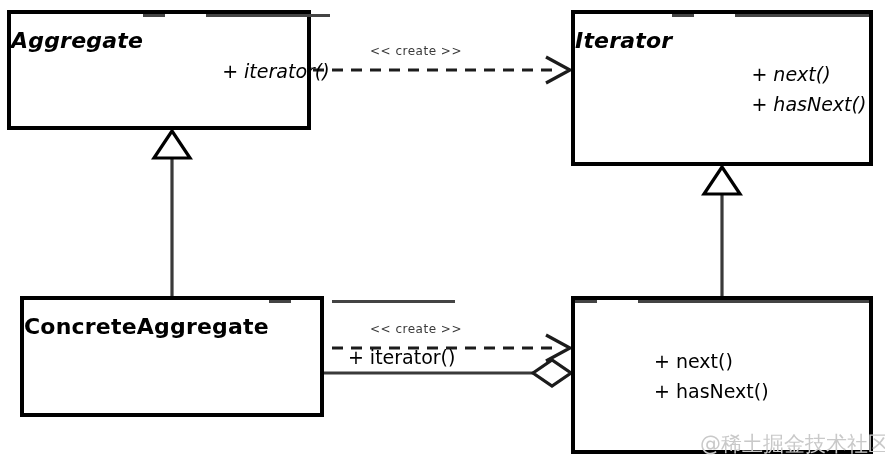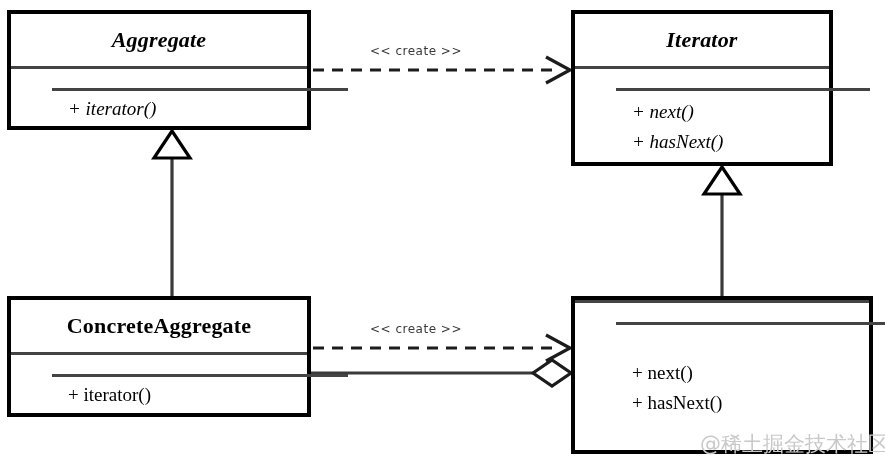--- a/index.html
+++ b/index.html
@@ -22,23 +22,22 @@
     height: 464px;
   }
 
   
   .uml-class {
     position: absolute;
     box-sizing: border-box;
     background: #ffffff;
     border: 4px solid #000000;
     display: flex;
-    flex-direction: column;
+    flex-direction: row;
     z-index: 3;
-    font-family: Liberation Serif, serif;
   }
   .compartment-name {
     display: flex;
     align-items: center;
     justify-content: center;
     box-sizing: border-box;
     width: 100%;
   }
   .class-title {
     font-weight: bold;
@@ -78,26 +77,26 @@
     font-style: italic;
   }
 
   
   #box-aggregate {
     left: 7px; top: 10px; width: 304px; height: 120px;
   }
   #box-aggregate .compartment-name { height: 52px; flex: 0 0 52px; }
 
   #box-iterator {
-    left: 571px; top: 10px; width: 262px; height: 156px; justify-content: center;
+    left: 571px; top: 10px; width: 302px; height: 156px;
   }
   #box-iterator .compartment-name { height: 52px; flex: 0 0 52px; }
 
   #box-concrete-aggregate {
-    left: 7px; top: 296px; width: 304px; height: 121px;
+    left: 20px; top: 296px; width: 304px; height: 121px;
   }
   #box-concrete-aggregate .compartment-name { height: 52px; flex: 0 0 52px; }
 
   #box-concrete-iterator {
     left: 571px; top: 296px; width: 302px; height: 158px;
   }
   #box-concrete-iterator .compartment-name { height: 52px; flex: 0 0 52px; }
 
   
   .stereotype-label {

